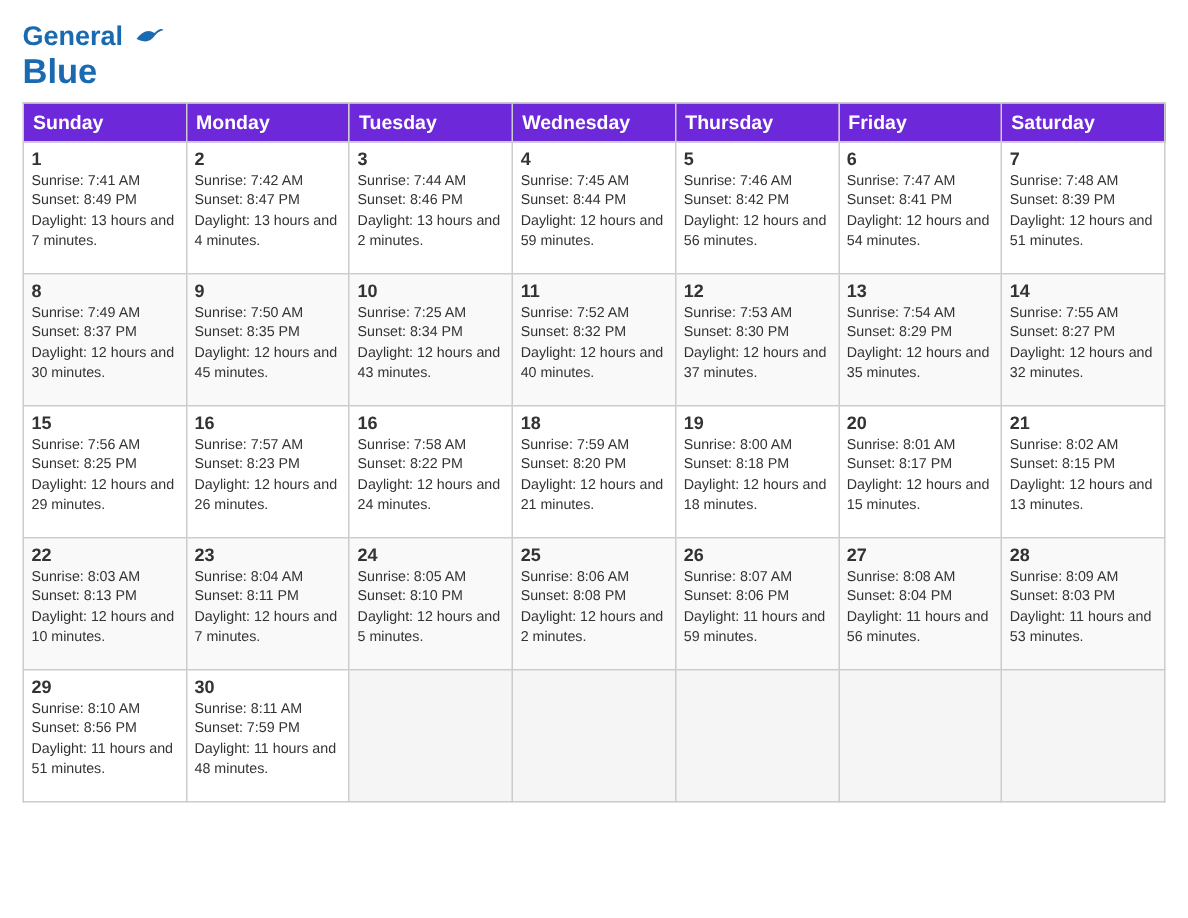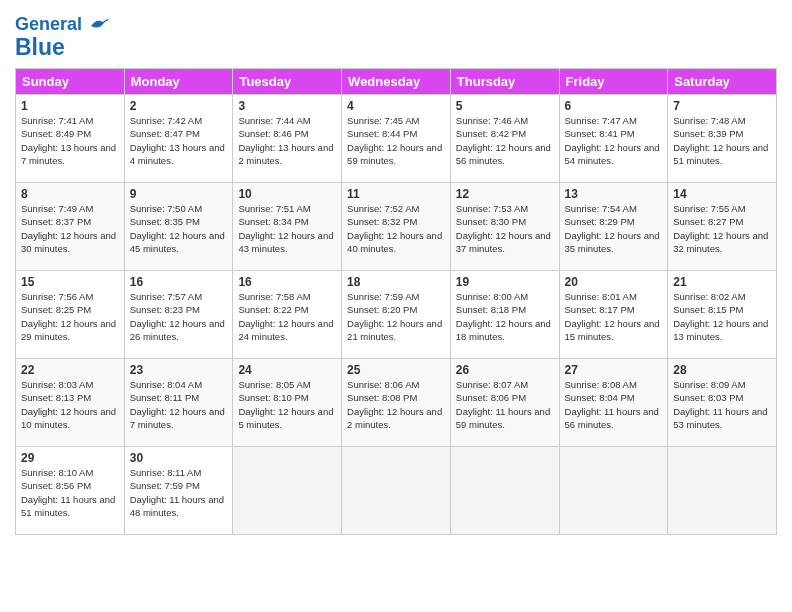--- a/index.html
+++ b/index.html
@@ -38,21 +38,21 @@
     .location {
       font-size: 14px;
       color: #555;
     }
     .calendar {
       width: 100%;
       border-collapse: collapse;
       flex: 1;
     }
     .calendar th {
-      background-color: #d946ef;
+      background-color: #6d28d9;
       color: white;
       text-align: left;
       padding: 5px 6px;
       font-size: 13px;
       border: 1px solid #ccc;
     }
     .calendar td {
       border: 1px solid #ccc;
       vertical-align: top;
       padding: 4px 5px;
@@ -190,21 +190,21 @@
         <span class="day-num">9</span>
         <div class="day-info">
           <span>Sunrise: 7:50 AM</span><br>
           <span>Sunset: 8:35 PM</span><br>
           <span>Daylight: 12 hours and 45 minutes.</span>
         </div>
       </td>
           <td>
         <span class="day-num">10</span>
         <div class="day-info">
-          <span>Sunrise: 7:51 AM</span><br>
+          <span>Sunrise: 7:25 AM</span><br>
           <span>Sunset: 8:34 PM</span><br>
           <span>Daylight: 12 hours and 43 minutes.</span>
         </div>
       </td>
           <td>
         <span class="day-num">11</span>
         <div class="day-info">
           <span>Sunrise: 7:52 AM</span><br>
           <span>Sunset: 8:32 PM</span><br>
           <span>Daylight: 12 hours and 40 minutes.</span>

